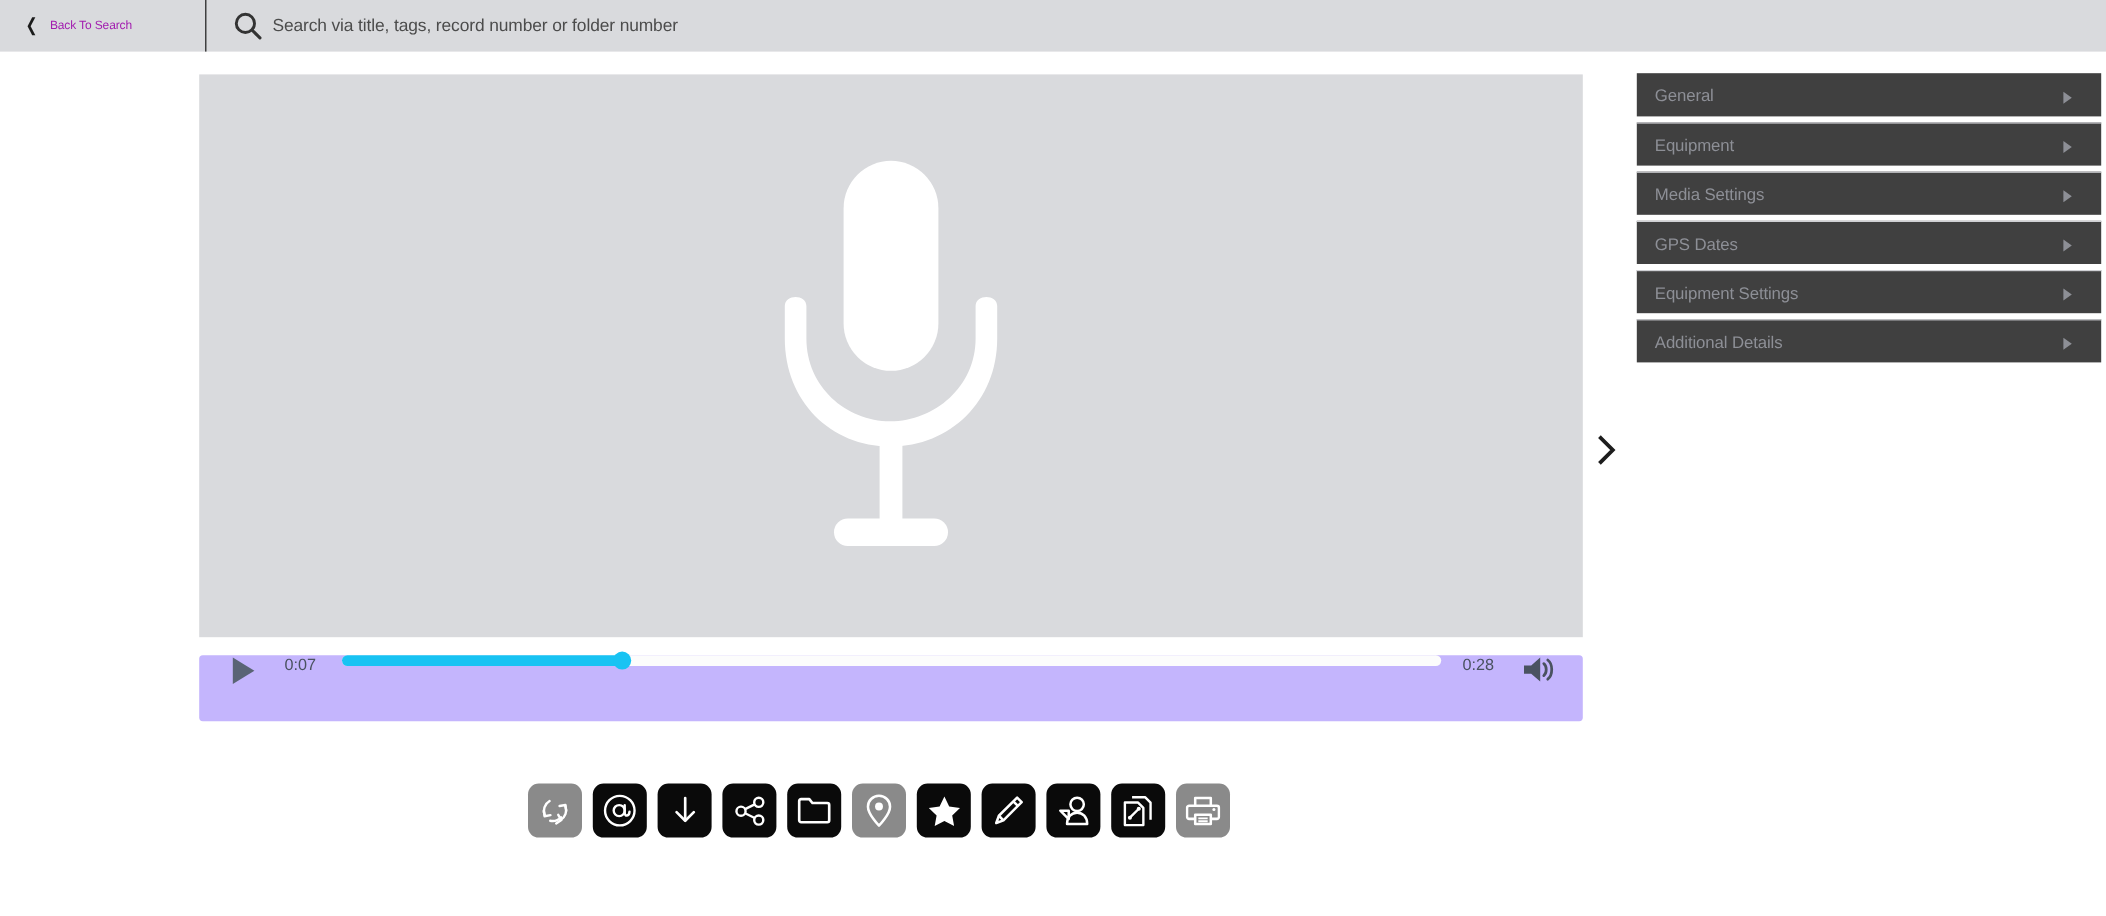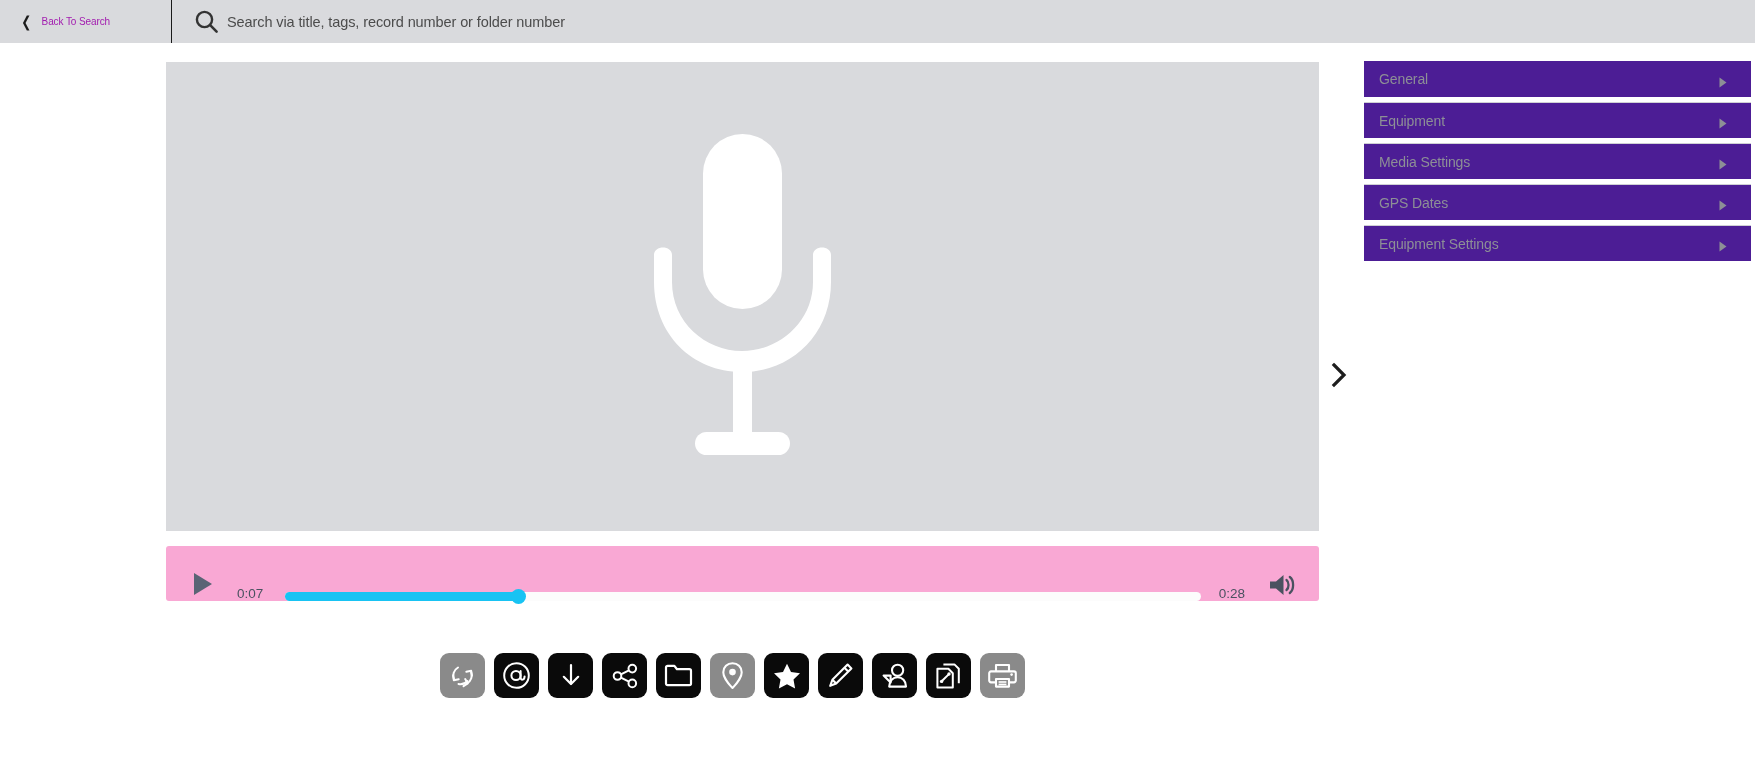--- a/index.html
+++ b/index.html
@@ -80,24 +80,24 @@
     align-items: center;
     justify-content: center;
   }
   #mic-icon { width: 205px; height: 330px; display: block; }
 
   
   #player {
     position: absolute;
     left: 166px; top: 546px;
     width: 1153px; height: 55px;
-    background: #f9a8d4;
+    background: #c4b5fd;
     border-radius: 3px;
     display: flex;
-    align-items: flex-end;
+    align-items: flex-start;
     padding: 0 22px 0 22px;
     gap: 0;
   }
   #play-btn {
     width: 30px; height: 30px;
     flex: 0 0 auto;
     display: flex; align-items: center; justify-content: center;
     cursor: pointer;
   }
   .time {
@@ -153,21 +153,21 @@
   }
 
   
   #accordion {
     position: absolute;
     left: 1364px; top: 61px;
     width: 387px;
   }
   .acc-row {
     height: 36px;
-    background: #4c1d95;
+    background: #404040;
     margin-bottom: 5px;
     display: flex;
     align-items: center;
     justify-content: space-between;
     padding: 0 24px 0 15px;
     cursor: pointer;
     border-top: 1px solid #cfd0d4;
   }
   .acc-row:first-child { border-top: none; }
   .acc-label {
@@ -284,20 +284,26 @@
       <span class="acc-arrow"><svg width="8" height="11" viewBox="0 0 8 11">
           <polygon points="0.5,0.5 7.5,5.5 0.5,10.5" fill="#8d8f96"></polygon>
         </svg></span>
     </div>
     <div class="acc-row">
       <span class="acc-label">Equipment Settings</span>
       <span class="acc-arrow"><svg width="8" height="11" viewBox="0 0 8 11">
           <polygon points="0.5,0.5 7.5,5.5 0.5,10.5" fill="#8d8f96"></polygon>
         </svg></span>
     </div>
+    <div class="acc-row">
+      <span class="acc-label">Additional Details</span>
+      <span class="acc-arrow"><svg width="8" height="11" viewBox="0 0 8 11">
+          <polygon points="0.5,0.5 7.5,5.5 0.5,10.5" fill="#8d8f96"></polygon>
+        </svg></span>
+    </div>
   </div>
 
 <div id="toolbar">
     <div class="tool-btn disabled" title="Refresh">
       <span>
         <svg width="27" height="27" viewBox="0 0 27 27">
           <path d="M5 17.5 A9.5 9.5 0 0 1 9 5.5" fill="none" stroke="#fff" stroke-width="2" stroke-linecap="round"></path>
           <polyline points="4.2,13.3 4.8,18.2 9.7,17.3" fill="none" stroke="#fff" stroke-width="2" stroke-linecap="round" stroke-linejoin="round"></polyline>
           <path d="M22 9.5 A9.5 9.5 0 0 1 18 21.5" fill="none" stroke="#fff" stroke-width="2" stroke-linecap="round"></path>
           <polyline points="22.8,13.7 22.2,8.8 17.3,9.7" fill="none" stroke="#fff" stroke-width="2" stroke-linecap="round" stroke-linejoin="round"></polyline>

